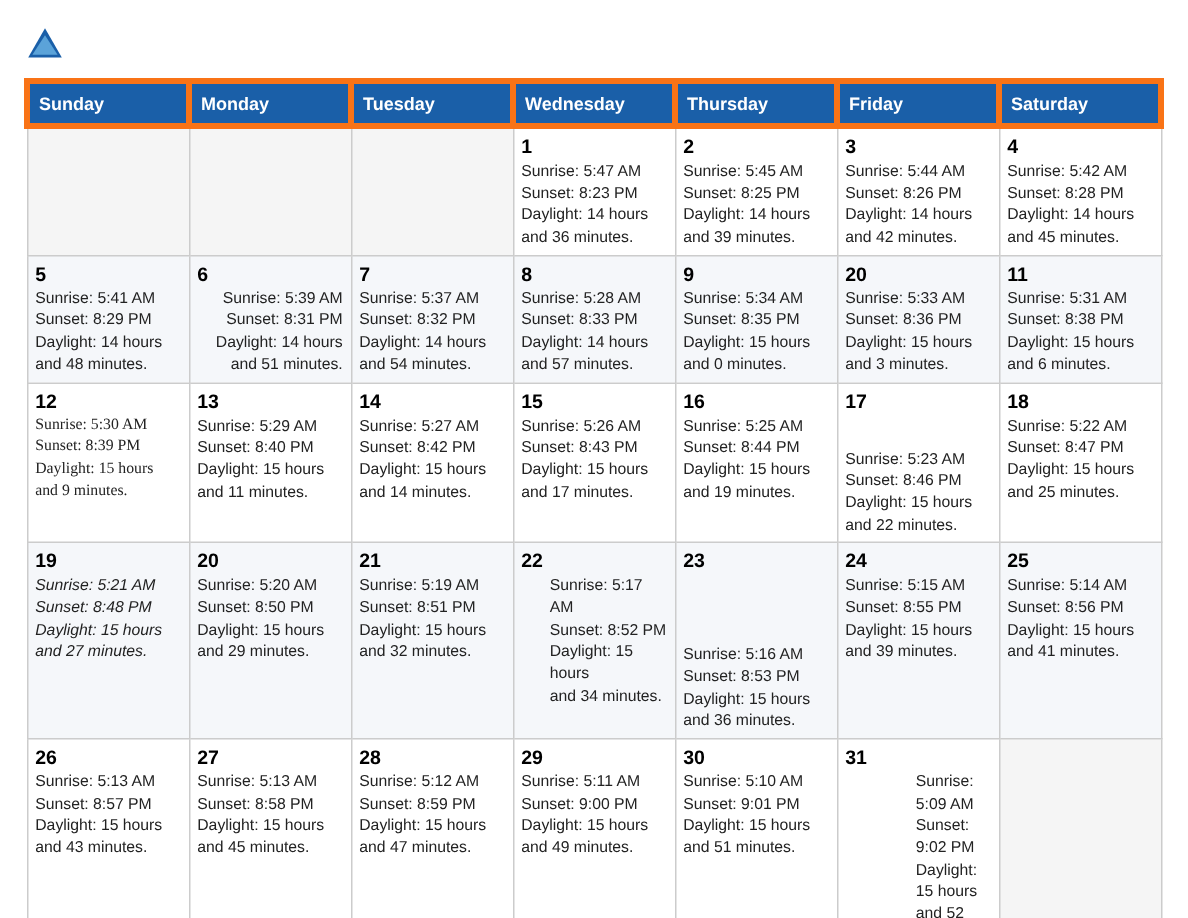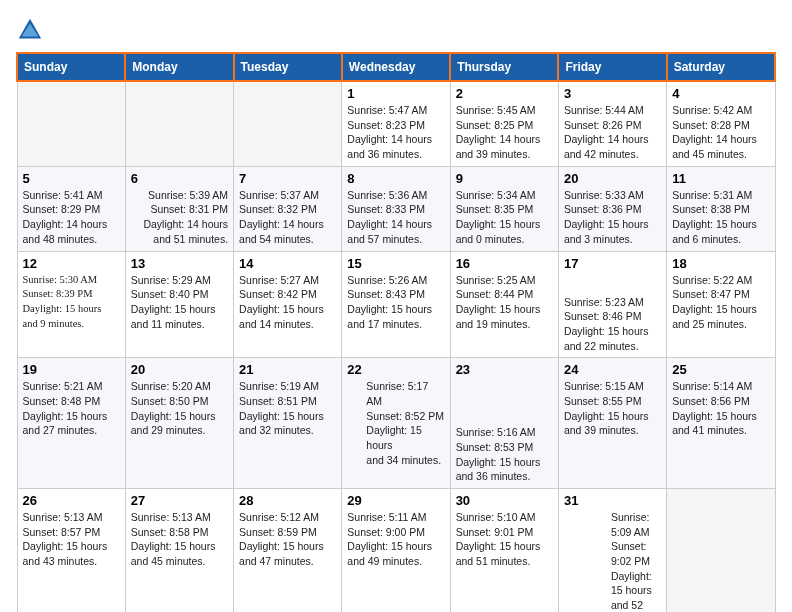--- a/index.html
+++ b/index.html
@@ -57,21 +57,21 @@
       border-collapse: collapse;
       font-size: 11px;
     }
     .calendar th {
       background-color: #1a5fa8;
       color: #fff;
       text-align: left;
       padding: 6px 6px;
       font-size: 12px;
       font-weight: bold;
-      border: 2px solid #f97316;
+      border: 4px solid #f97316;
     }
     .calendar td {
       border: 1px solid #ccc;
       vertical-align: top;
       padding: 4px 5px;
       width: 108px;
       min-height: 80px;
       background: #fff;
     }
     .calendar tr:nth-child(even) td {
@@ -175,21 +175,21 @@
         </td>
         <td>
           <div class="day-number">7</div>
           <div class="day-info" style="white-space: pre-line;">Sunrise: 5:37 AM
 Sunset: 8:32 PM
 Daylight: 14 hours
 and 54 minutes.</div>
         </td>
         <td>
           <div class="day-number">8</div>
-          <div class="day-info" style="white-space: pre-line;">Sunrise: 5:36 AM
+          <div class="day-info" style="white-space: pre-line;">Sunrise: 5:28 AM
 Sunset: 8:33 PM
 Daylight: 14 hours
 and 57 minutes.</div>
         </td>
         <td>
           <div class="day-number">9</div>
           <div class="day-info" style="white-space: pre-line;">Sunrise: 5:34 AM
 Sunset: 8:35 PM
 Daylight: 15 hours
 and 0 minutes.</div>
@@ -256,21 +256,21 @@
           <div class="day-number">18</div>
           <div class="day-info" style="white-space: pre-line;">Sunrise: 5:22 AM
 Sunset: 8:47 PM
 Daylight: 15 hours
 and 25 minutes.</div>
         </td>
       </tr>
       <tr>
         <td>
           <div class="day-number">19</div>
-          <div class="day-info" style="white-space: pre-line;">Sunrise: 5:21 AM
+          <div class="day-info" style="white-space: pre-line; font-style: italic;">Sunrise: 5:21 AM
 Sunset: 8:48 PM
 Daylight: 15 hours
 and 27 minutes.</div>
         </td>
         <td>
           <div class="day-number">20</div>
           <div class="day-info" style="white-space: pre-line;">Sunrise: 5:20 AM
 Sunset: 8:50 PM
 Daylight: 15 hours
 and 29 minutes.</div>

